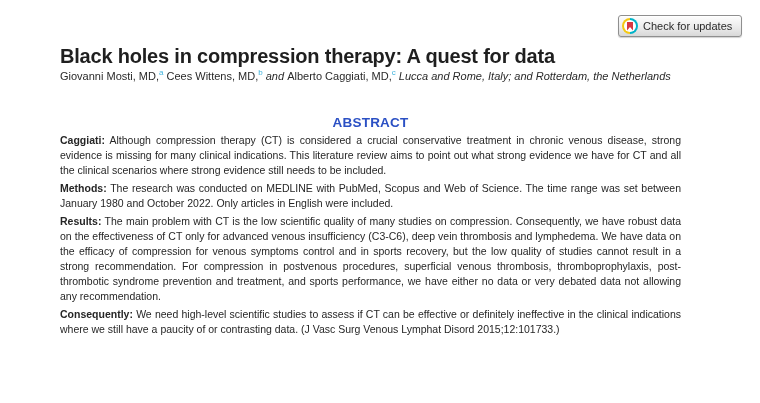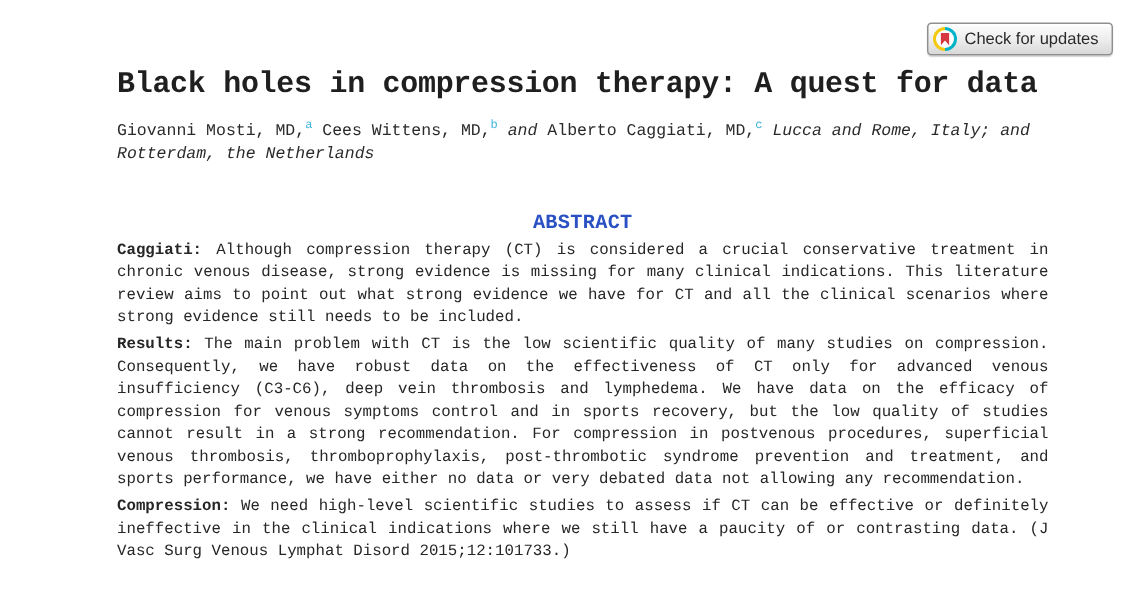--- a/index.html
+++ b/index.html
@@ -54,36 +54,35 @@
   }
   .cm-label {
     font-size: 11px;
     color: #2b2b2b;
     white-space: nowrap;
   }
 
   
   .content {
     position: absolute;
-    left: 78px;
+    left: 60px;
     top: 0;
     width: 621px;
-    font-family: Liberation Mono, monospace;
   }
   .article-title {
     margin: 0;
     padding-top: 44px;
     font-size: 20px;
     line-height: 25px;
     font-weight: 700;
     letter-spacing: -0.2px;
     color: #1f1f1f;
   }
   .byline {
-    margin-top: 12px;
+    margin-top: 0;
     font-size: 11px;
     line-height: 15px;
     color: #2a2a2a;
   }
   .byline sup {
     color: #3fb3dc;
     font-size: 8px;
     line-height: 0;
   }
   .byline .it { font-style: italic; }
@@ -121,20 +120,21 @@
 
   <h1 class="article-title">Black holes in compression therapy: A quest for data</h1>
 
   <div class="byline"><span>Giovanni Mosti, MD,</span><sup>a</sup><span> Cees Wittens, MD,</span><sup>b</sup><span class="it"> and </span><span>Alberto Caggiati, MD,</span><sup>c</sup><span class="it"> Lucca and Rome, Italy; and Rotterdam, the Netherlands</span></div>
 
   <h2 class="abstract-heading">ABSTRACT</h2>
 
   <div class="abs">
     <p><span class="sec-label">Caggiati:</span><span> Although compression therapy (CT) is considered a crucial conservative treatment in chronic venous disease, strong evidence is missing for many clinical indications. This literature review aims to point out what strong evidence we have for CT and all the clinical scenarios where strong evidence still needs to be included.</span></p>
 
+    <p><span class="sec-label">Methods:</span><span> The research was conducted on MEDLINE with PubMed, Scopus and Web of Science. The time range was set between January 1980 and October 2022. Only articles in English were included.</span></p>
 
     <p><span class="sec-label">Results:</span><span> The main problem with CT is the low scientific quality of many studies on compression. Consequently, we have robust data on the effectiveness of CT only for advanced venous insufficiency (C3-C6), deep vein thrombosis and lymphedema. We have data on the efficacy of compression for venous symptoms control and in sports recovery, but the low quality of studies cannot result in a strong recommendation. For compression in postvenous procedures, superficial venous thrombosis, thromboprophylaxis, post-thrombotic syndrome prevention and treatment, and sports performance, we have either no data or very debated data not allowing any recommendation.</span></p>
 
-    <p><span class="sec-label">Compression:</span><span> We need high-level scientific studies to assess if CT can be effective or definitely ineffective in the clinical indications where we still have a paucity of or contrasting data. (J Vasc Surg Venous Lymphat Disord 2015;12:101733.)</span></p>
+    <p><span class="sec-label">Consequently:</span><span> We need high-level scientific studies to assess if CT can be effective or definitely ineffective in the clinical indications where we still have a paucity of or contrasting data. (J Vasc Surg Venous Lymphat Disord 2015;12:101733.)</span></p>
 
   </div>
 
 </div>
 
 </body></html>

